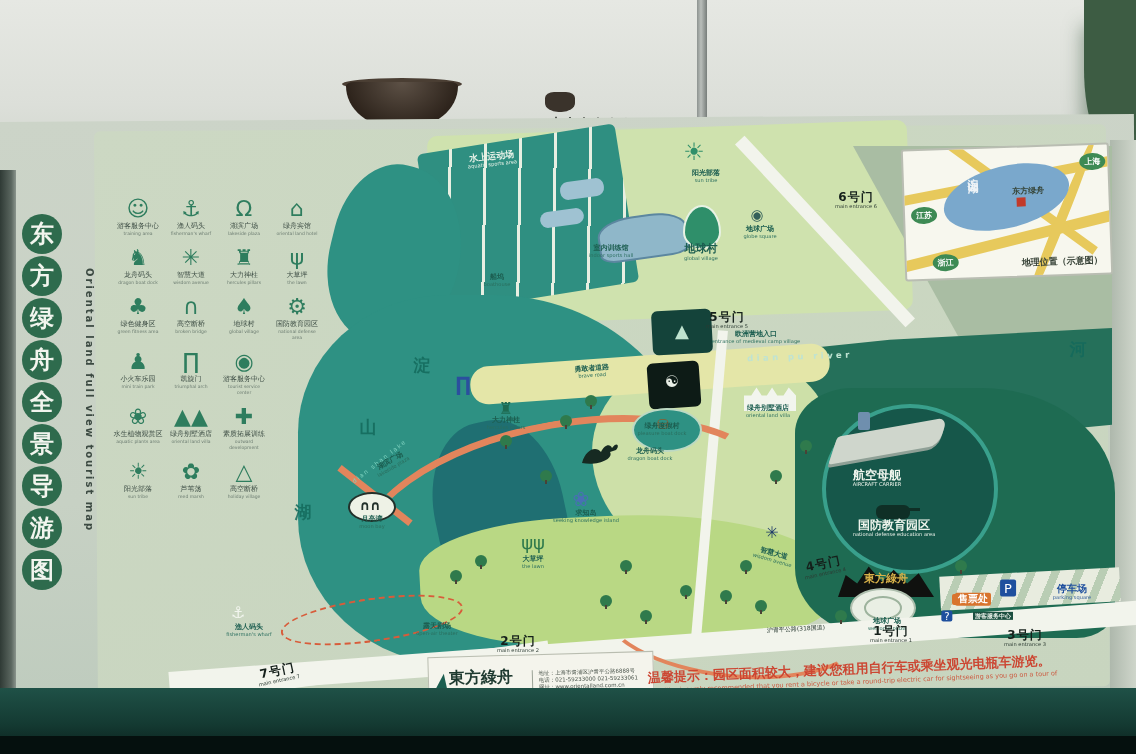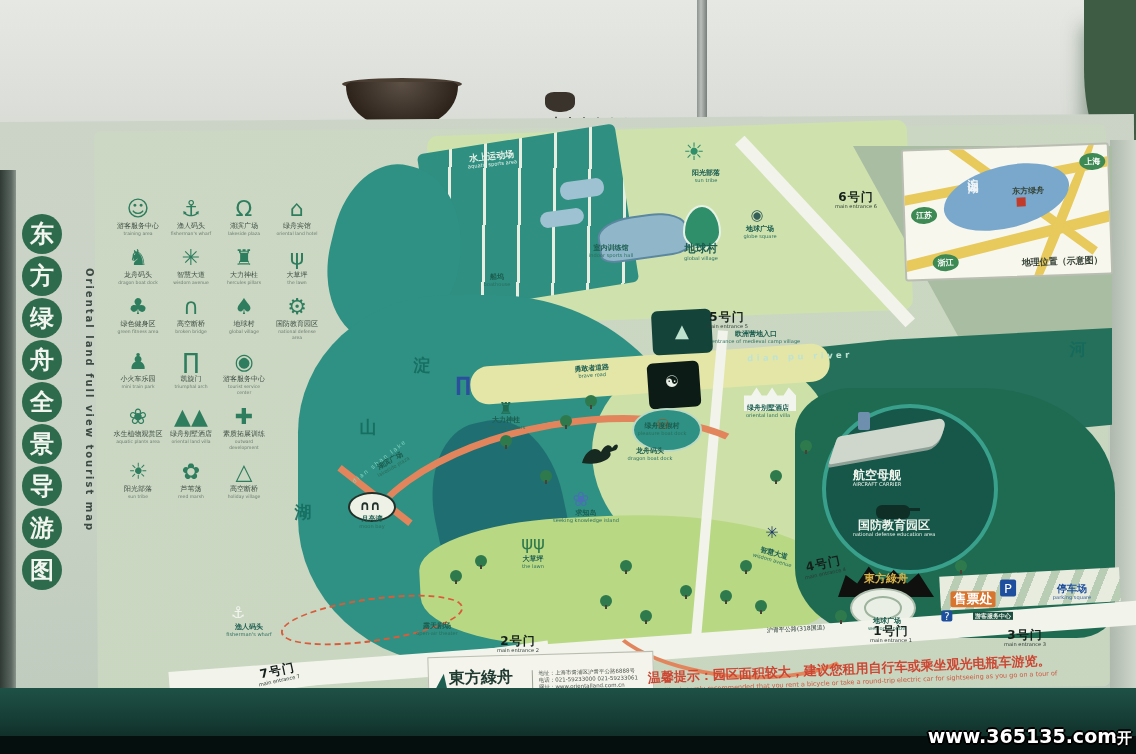--- a/index.html
+++ b/index.html
@@ -61,21 +61,21 @@
   .lbl.teal-white .cn,.lbl.teal-white .en{color:#e8f2e8;}
   .lbl.gate .cn{font-size:12px;color:#15201b;letter-spacing:1px;}
   .lbl.gate .en{color:#2c3b33;}
   .lbl.lakechar .cn{font-size:17px;color:#136a5c;opacity:.85;}
   .lbl.lake-en .en{font-size:7px;color:#7fd3c0;letter-spacing:2px;}
   .lbl.gold .cn{font-size:11px;color:#d8b24a;font-family:"DejaVu Serif",serif;}
   .lbl.river .en{font-size:10px;color:#bfe3d2;letter-spacing:4px;font-weight:bold;}
   .lbl.tiny-dark .cn{font-size:6px;color:#23352c;font-weight:normal;}
   .lbl.parking .cn{font-size:10px;color:#1e4f9e;}
   .lbl.parking .en{color:#35609e;}
-  .lbl.ticket .cn{font-size:13px;color:#fff;background:#d8742e;padding:1px 3px;border-radius:2px;}
+  .lbl.ticket .cn{font-size:10px;color:#fff;background:#d8742e;padding:1px 3px;border-radius:2px;}
   .lbl.white-tiny .cn{font-size:6px;color:#e8f0e8;background:#1c4f40;padding:1px 2px;}
   
   .inset{position:absolute;left:903px;top:146px;width:204px;height:128px;background:#f7f7ee;
     border:2px solid #b9bdb2;border-radius:3px;transform:rotate(-2deg);overflow:hidden;}
   .iroad{position:absolute;background:#e7c95c;}
   .ilake{position:absolute;left:38px;top:18px;width:128px;height:62px;background:#7aa8cc;
     border-radius:50%;transform:rotate(-12deg);}
   .ilakename{position:absolute;left:60px;top:20px;writing-mode:vertical-rl;color:#eef3f6;
     font-size:11px;font-weight:bold;letter-spacing:2px;}
   .isite{position:absolute;left:108px;top:38px;font-size:8px;color:#364538;font-weight:bold;}
@@ -535,16 +535,13 @@
         <div>网址：www.orientalland.com.cn</div>
       </div>
   </div>
   <div class="tips">
     <div class="tips-cn">温馨提示：园区面积较大，建议您租用自行车或乘坐观光电瓶车游览。</div>
     <div class="tips-en">tips: It's sincerely recommended that you rent a bicycle or take a round-trip electric car for sightseeing as you go on a tour of such an extensive area.</div>
   </div>
 
   <div class="board-bottom"></div>
   <div class="board-bottom-black"></div>
-  <div class="watermark">
-    <span>www.365135.com</span><span class="sfx">开</span>
-  </div>
 </div>
 
 </body></html>

